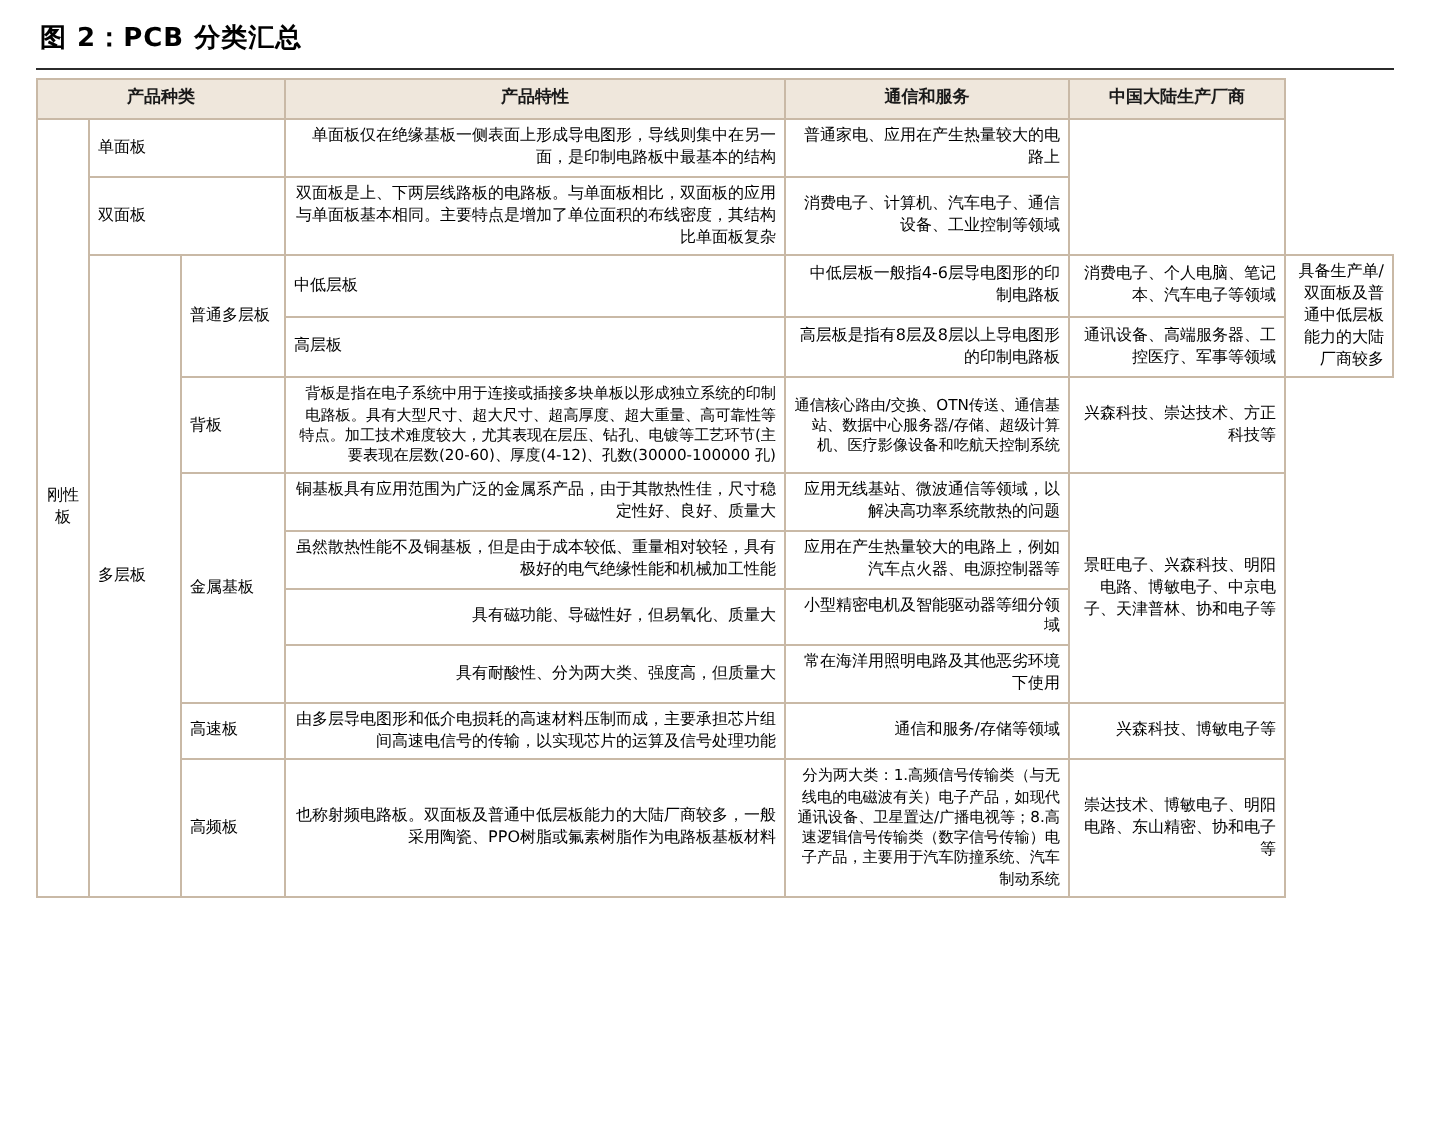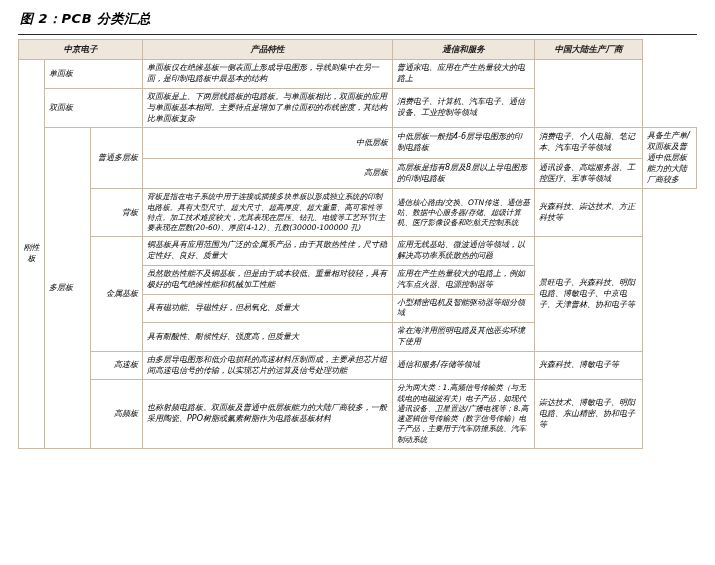--- a/index.html
+++ b/index.html
@@ -13,21 +13,20 @@
     font-family: "DejaVu Sans", "Liberation Sans", sans-serif;
     color: #000;
     overflow: hidden;
   }
   .page {
     position: relative;
     width: 715px;
     height: 436px;
     box-sizing: border-box;
     padding: 0 18px;
-    font-style: italic;
   }
   .title-row {
     display: flex;
     align-items: baseline;
     padding: 10px 0 6px 2px;
     font-size: 13px;
     font-weight: bold;
     letter-spacing: 0.5px;
   }
   .title-label {
@@ -64,25 +63,25 @@
   .vert-cell {
     text-align: center;
     width: 26px;
     margin-top: 28px;
   }
   .mid-cell {
     text-align: left;
     width: 46px;
   }
   .sub-cell {
-    text-align: right;
+    text-align: left;
     width: 52px;
   }
   td.desc {
-    text-align: left;
+    text-align: right;
   }
   .tiny {
     font-size: 7.6px;
   }
   
   col.c1 { width: 26px; }
   col.c2 { width: 46px; }
   col.c3 { width: 52px; }
   col.c4 { width: 250px; }
   col.c5 { width: 142px; }
@@ -103,21 +102,21 @@
     <colgroup>
       <col class="c1">
         <col class="c2">
         <col class="c3">
         <col class="c4">
         <col class="c5">
         <col class="c6">
     </colgroup>
     <thead>
       <tr>
-        <th colspan="3">中京电子</th>
+        <th colspan="3">产品种类</th>
         <th>产品特性</th>
         <th>通信和服务</th>
         <th>中国大陆生产厂商</th>
       </tr>
     </thead>
     <tbody>
 
       <tr>
         <td class="vert-cell" rowspan="11">刚性板</td>
         <td class="mid-cell" colspan="2">单面板</td>
@@ -165,21 +164,21 @@
         <td class="desc">虽然散热性能不及铜基板，但是由于成本较低、重量相对较轻，具有极好的电气绝缘性能和机械加工性能</td>
         <td class="desc">应用在产生热量较大的电路上，例如汽车点火器、电源控制器等</td>
       </tr>
 
       <tr>
         <td class="desc">具有磁功能、导磁性好，但易氧化、质量大</td>
         <td class="desc">小型精密电机及智能驱动器等细分领域</td>
       </tr>
 
       <tr>
-        <td class="desc">具有耐酸性、耐候性好、强度高，但质量大</td>
+        <td class="desc">具有耐酸性、分为两大类、强度高，但质量大</td>
         <td class="desc">常在海洋用照明电路及其他恶劣环境下使用</td>
       </tr>
 
       <tr>
         <td class="sub-cell">高速板</td>
         <td class="desc">由多层导电图形和低介电损耗的高速材料压制而成，主要承担芯片组间高速电信号的传输，以实现芯片的运算及信号处理功能</td>
         <td class="desc">通信和服务/存储等领域</td>
         <td class="desc">兴森科技、博敏电子等</td>
       </tr>
 

